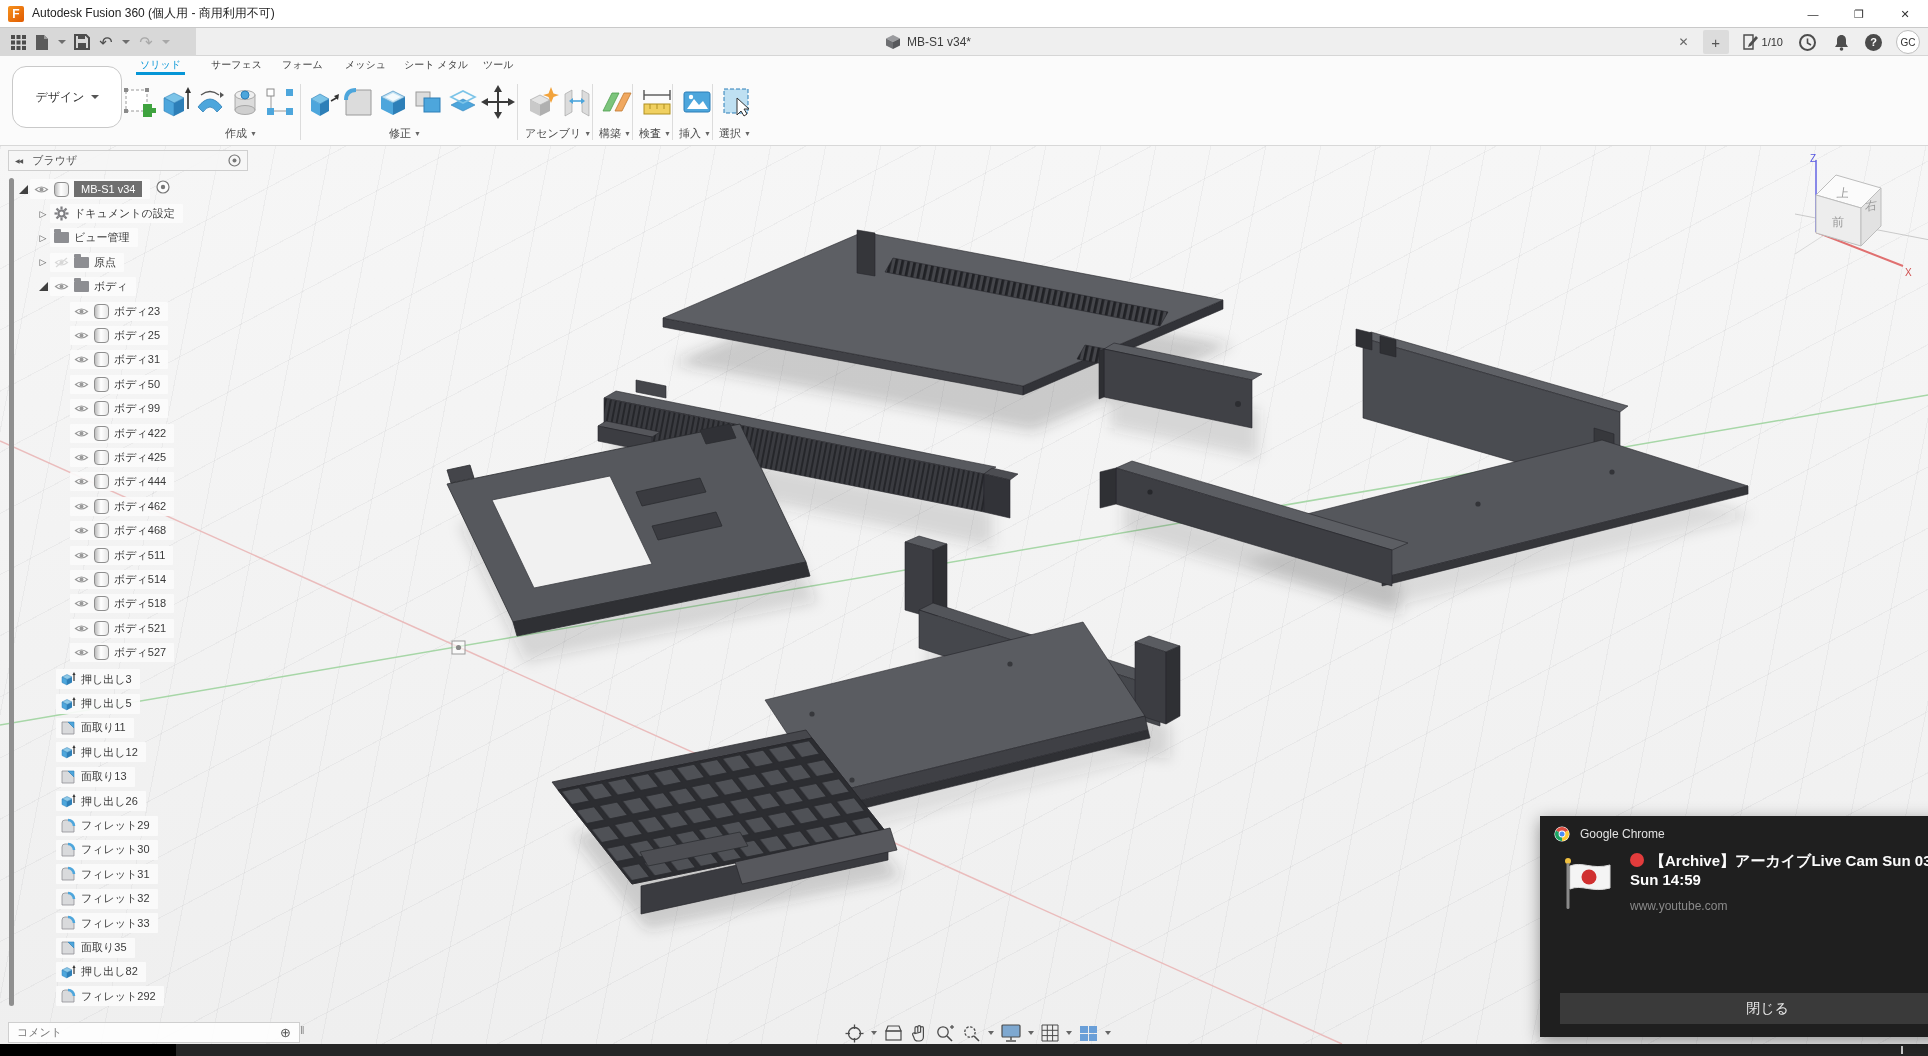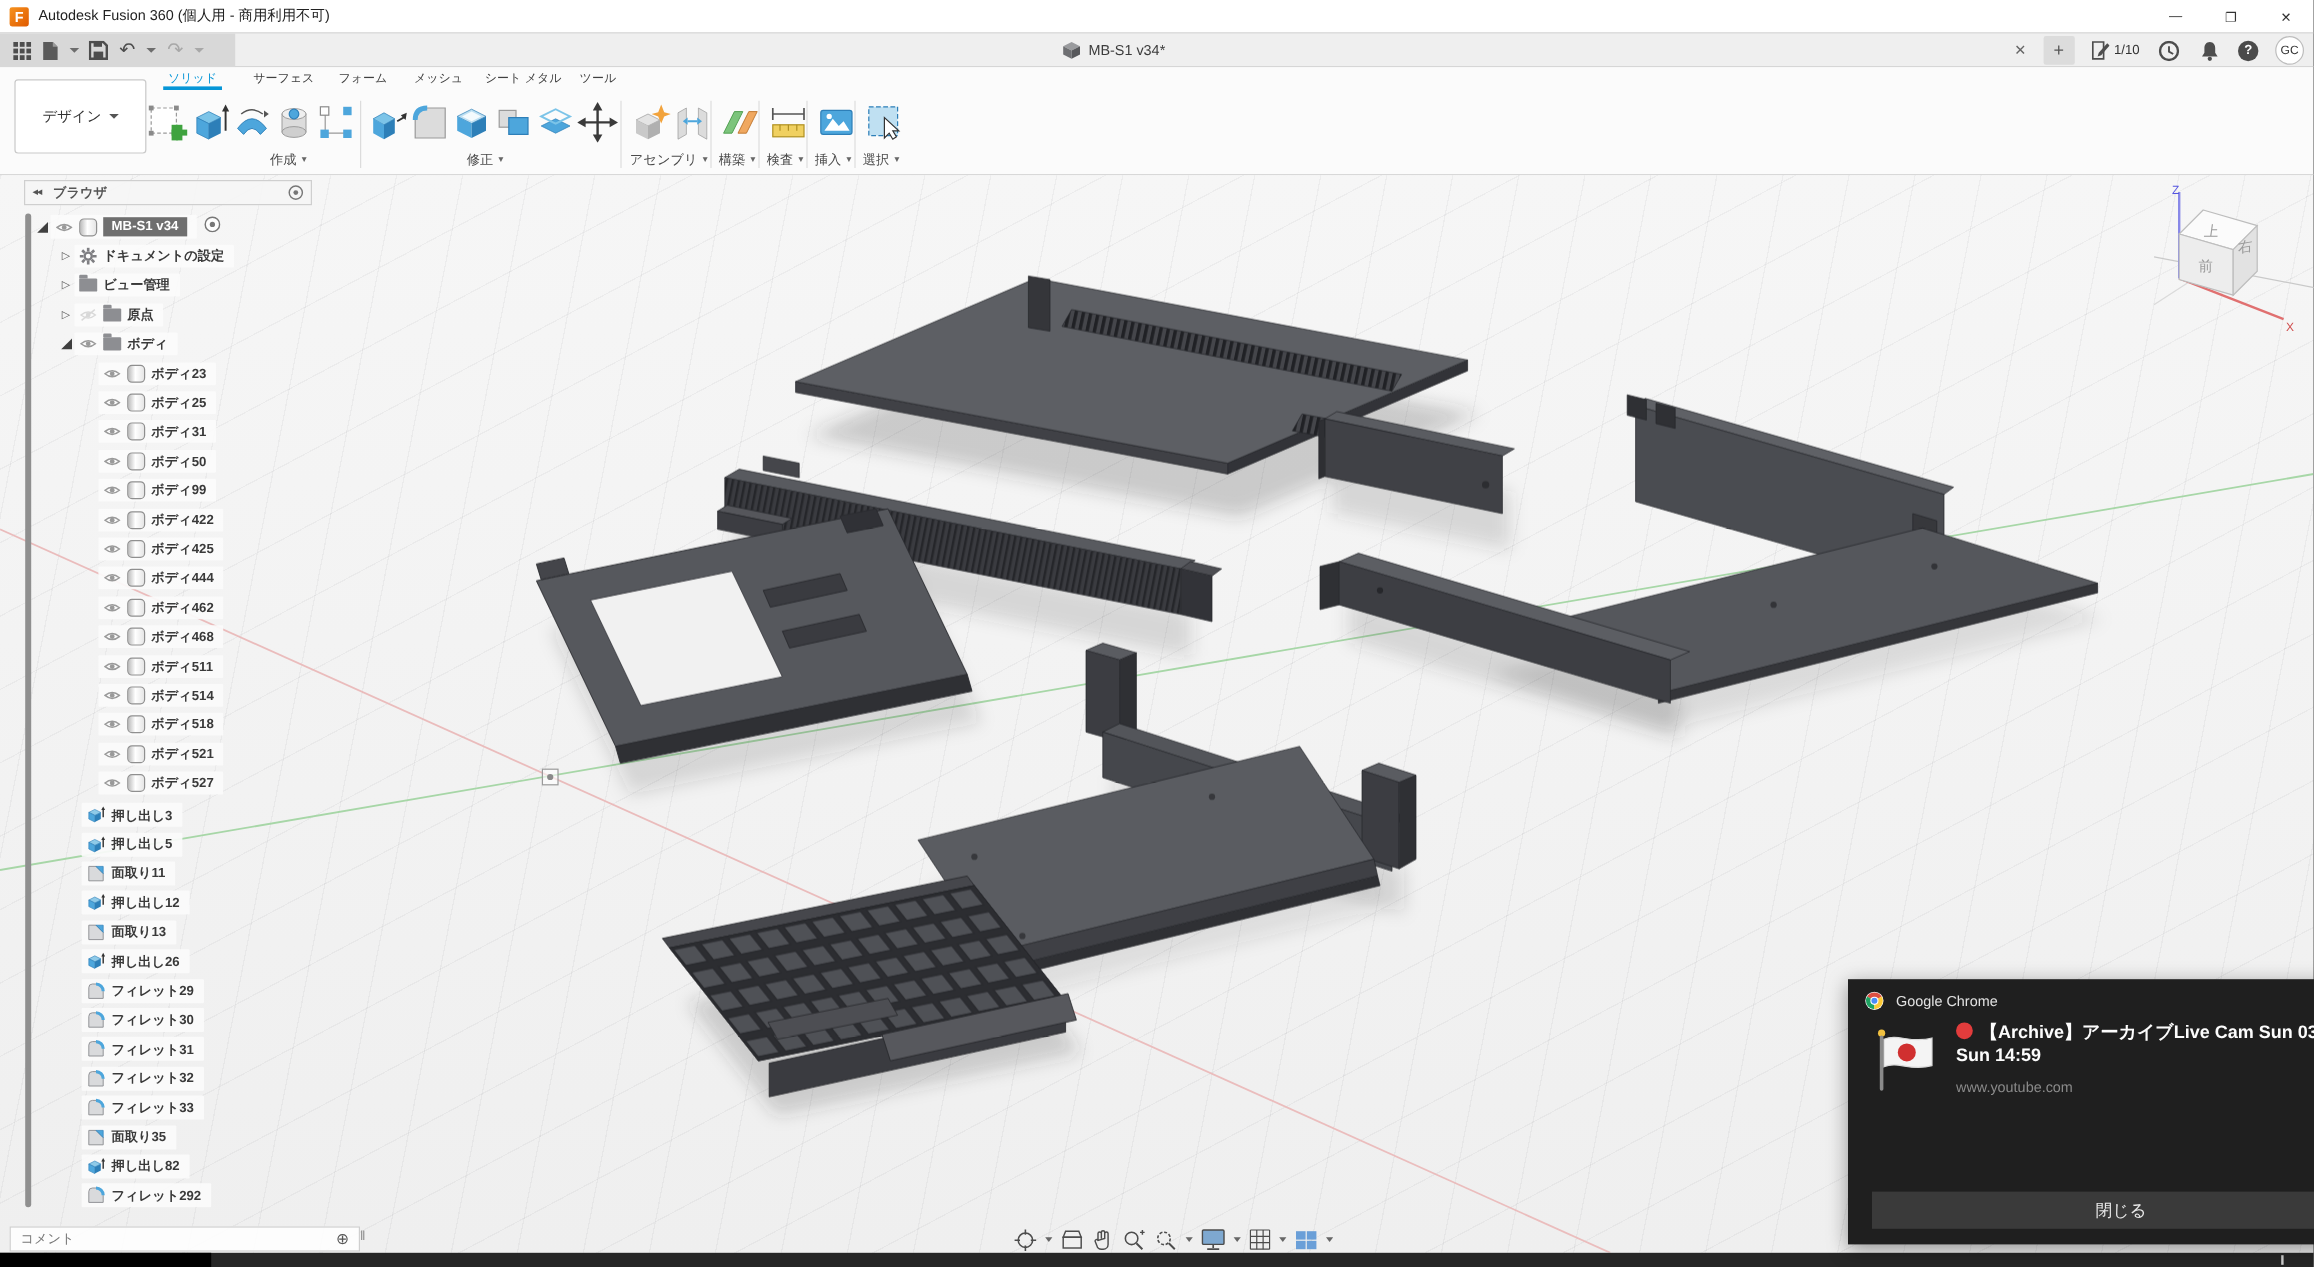--- a/index.html
+++ b/index.html
@@ -35,21 +35,21 @@
   .ver-box { display:flex; align-items:center; gap:4px; font-size:11px; color:#333; }
   .help-circle { width:17px; height:17px; border-radius:50%; background:#4b4b4b; color:#fff;
     font-size:11px; display:flex; align-items:center; justify-content:center; font-weight:bold; }
   .avatar { width:24px; height:24px; border-radius:50%; background:#fff; border:1px solid #bdbdbd;
     color:#333; font-size:10px; display:flex; align-items:center; justify-content:center; }
 
   
   .ribbon { position:absolute; top:56px; left:0; width:100%; height:90px; background:#fbfbfb;
     border-bottom:1px solid #d8d8d8; }
   .workspace-btn { position:absolute; left:12px; top:10px; width:110px; height:62px; background:#fff;
-    border:1px solid #c9c9c9; border-radius:3px; display:flex; align-items:center; justify-content:center;
+    border:1px solid #c9c9c9; border-radius:14px; display:flex; align-items:center; justify-content:center;
     gap:6px; font-size:12px; color:#333; }
   .ws-caret { width:0;height:0;border-left:4px solid transparent;border-right:4px solid transparent;
     border-top:4px solid #555; }
   .rtabs { position:absolute; top:2px; left:0; height:22px; }
   .rtab { position:absolute; top:0; font-size:10px; color:#3f3f3f; white-space:nowrap; }
   .rtab.active { color:#0696d7; }
   .rtab.active::after { content:""; position:absolute; left:-4px; right:-4px; bottom:-3px; height:3px; background:#0696d7; }
   .rtools { position:absolute; top:26px; left:0; height:42px; width:100%; }
   .rtool { position:absolute; top:0; width:38px; height:40px; display:flex; align-items:center; justify-content:center; }
   .rsep { position:absolute; top:2px; width:1px; height:56px; background:#dcdcdc; }
@@ -59,21 +59,21 @@
 
   
   .viewport { position:absolute; top:146px; left:0; width:1928px; height:898px; overflow:hidden;
     background:
       repeating-linear-gradient(101deg, rgba(60,60,70,0.05) 0 1px, transparent 1px 54px),
       repeating-linear-gradient(152deg, rgba(60,60,70,0.05) 0 1px, transparent 1px 54px),
       linear-gradient(#f6f6f6,#efefef); }
   .scene { position:absolute; top:0; left:0; }
 
   
-  .browser { position:absolute; top:150px; left:20px; width:310px; z-index:5;font-weight:bold; }
+  .browser { position:absolute; top:150px; left:8px; width:310px; z-index:5; }
   .browser-header { width:240px; height:21px; background:rgba(246,246,246,0.95); border:1px solid #cfcfcf;
     display:flex; align-items:center; font-size:11px; color:#555; padding:0 6px; }
   .bh-collapse { font-size:6px; letter-spacing:-1px; color:#555; margin-right:10px; }
   .bh-title { flex:1; }
   .bh-toggle svg { display:block; }
   .tree { margin-top:6px; }
   .trow { height:24.4px; display:flex; align-items:center; }
   .strip { display:flex; align-items:center; gap:5px; background:rgba(251,251,251,0.92);
     padding:2px 8px 2px 4px; border-radius:1px; }
   .caret-cell { width:14px; display:flex; justify-content:center; font-size:9px; color:#555; }

